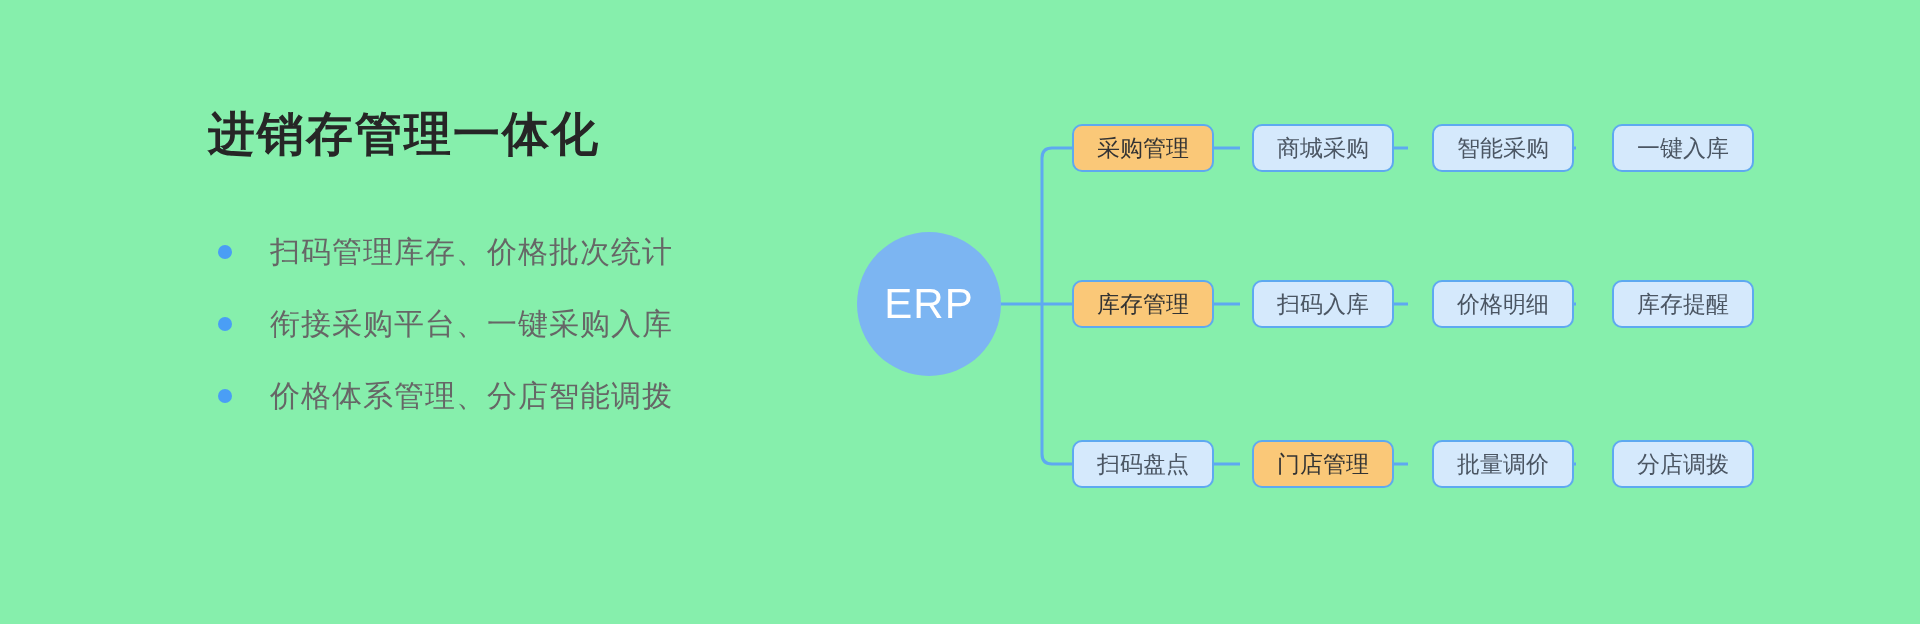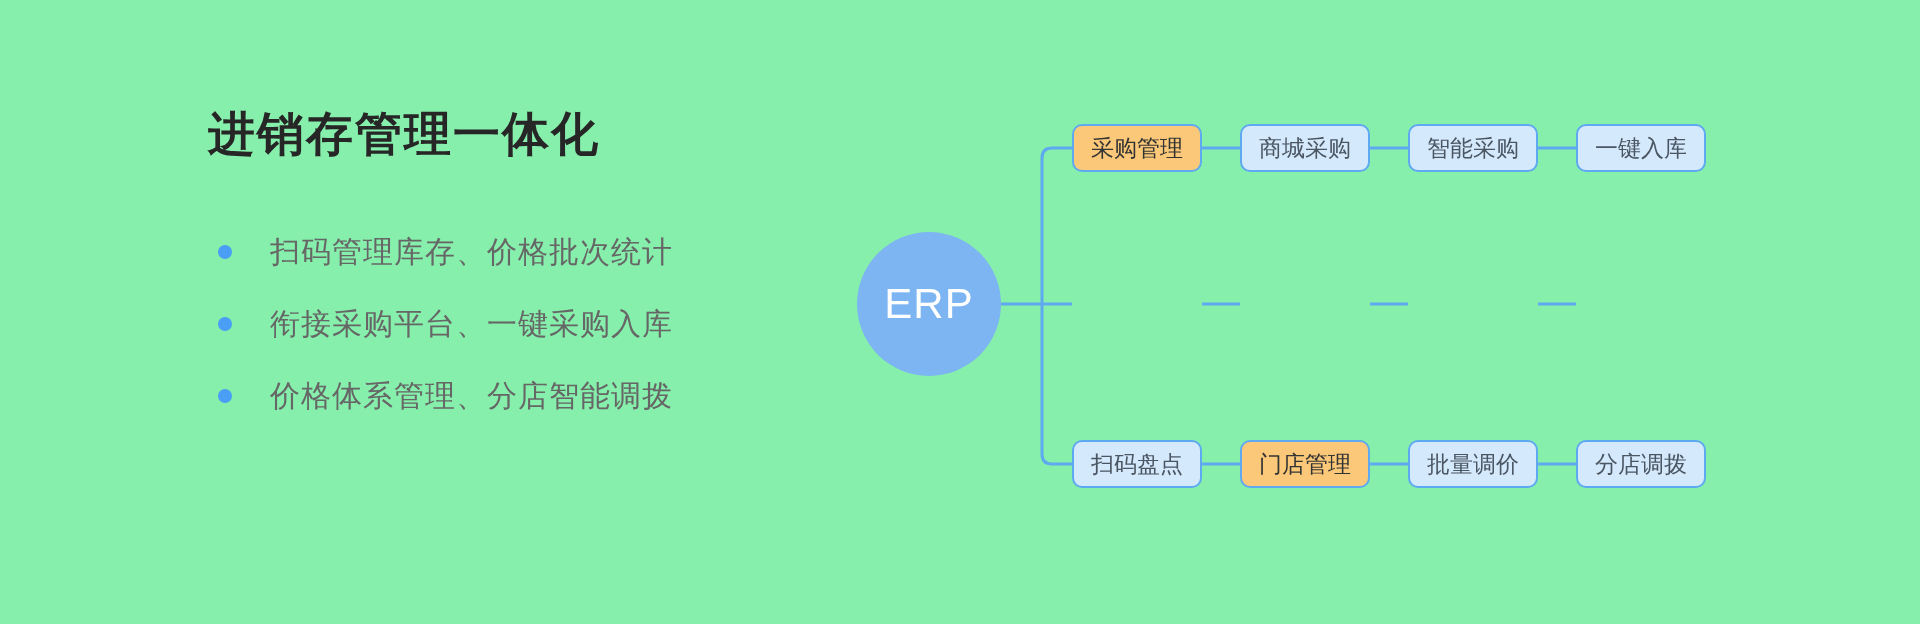--- a/index.html
+++ b/index.html
@@ -45,21 +45,21 @@
     color:#ffffff;font-size:42px;letter-spacing:1px;
   }
   svg.connectors{position:absolute;left:0;top:0;width:1920px;height:624px;pointer-events:none;}
   svg.connectors path{stroke:var(--accent-blue);stroke-width:3;fill:none;}
 
   .branch-row{
     position:absolute;left:1072px;display:flex;gap:38px;
   }
   .row-1{top:124px;} .row-2{top:280px;} .row-3{top:440px;}
   .node{
-    width:130px;height:48px;border:2px solid var(--accent-blue);
+    width:142px;height:48px;border:2px solid var(--accent-blue);
     border-radius:10px;display:flex;align-items:center;justify-content:center;
     font-size:23px;white-space:nowrap;
   }
   .node.branch{background:var(--branch-fill);color:var(--branch-text);}
   .node.child{background:var(--child-fill);color:var(--child-text);}
 </style>
 </head>
 <body>
 
 <div class="canvas">
@@ -100,20 +100,26 @@
     <span>ERP</span>
   </div>
 
   <div class="branch-row row-1">
     <div class="node branch">采购管理</div>
     <div class="node child">商城采购</div>
     <div class="node child">智能采购</div>
     <div class="node child">一键入库</div>
   </div>
 
+  <div class="branch-row row-2">
+    <div class="node branch">库存管理</div>
+    <div class="node child">扫码入库</div>
+    <div class="node child">价格明细</div>
+    <div class="node child">库存提醒</div>
+  </div>
 
   <div class="branch-row row-3">
     <div class="node child">扫码盘点</div>
     <div class="node branch">门店管理</div>
     <div class="node child">批量调价</div>
     <div class="node child">分店调拨</div>
   </div>
 
 </div>
 

